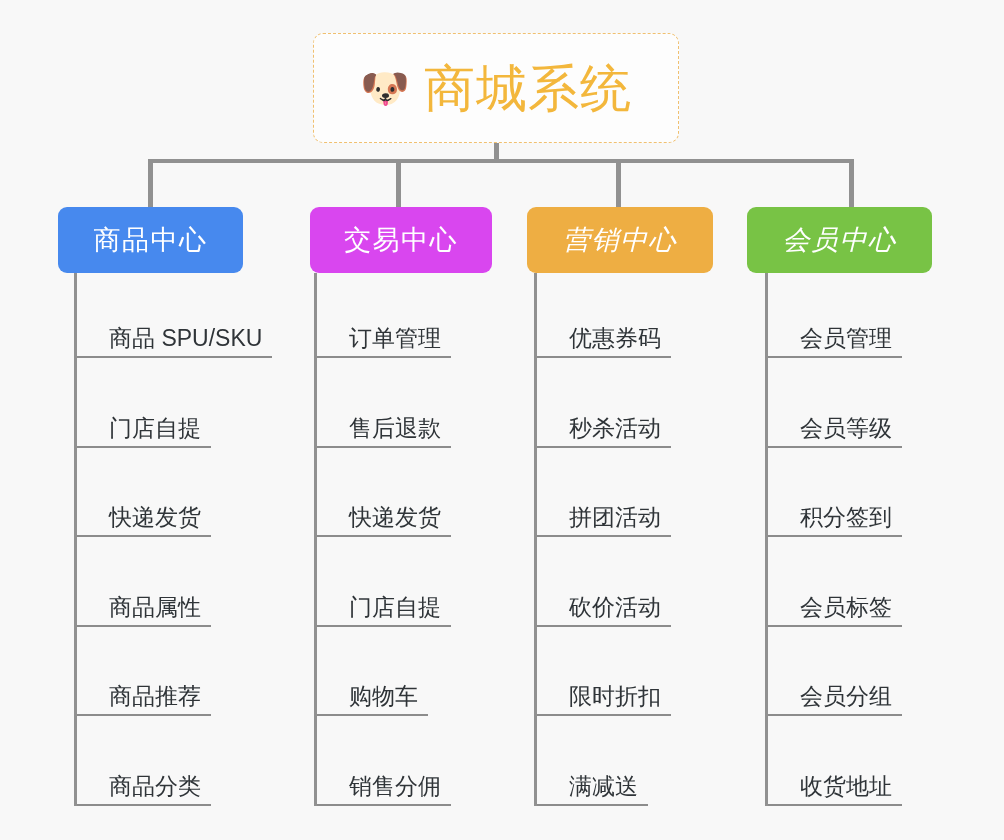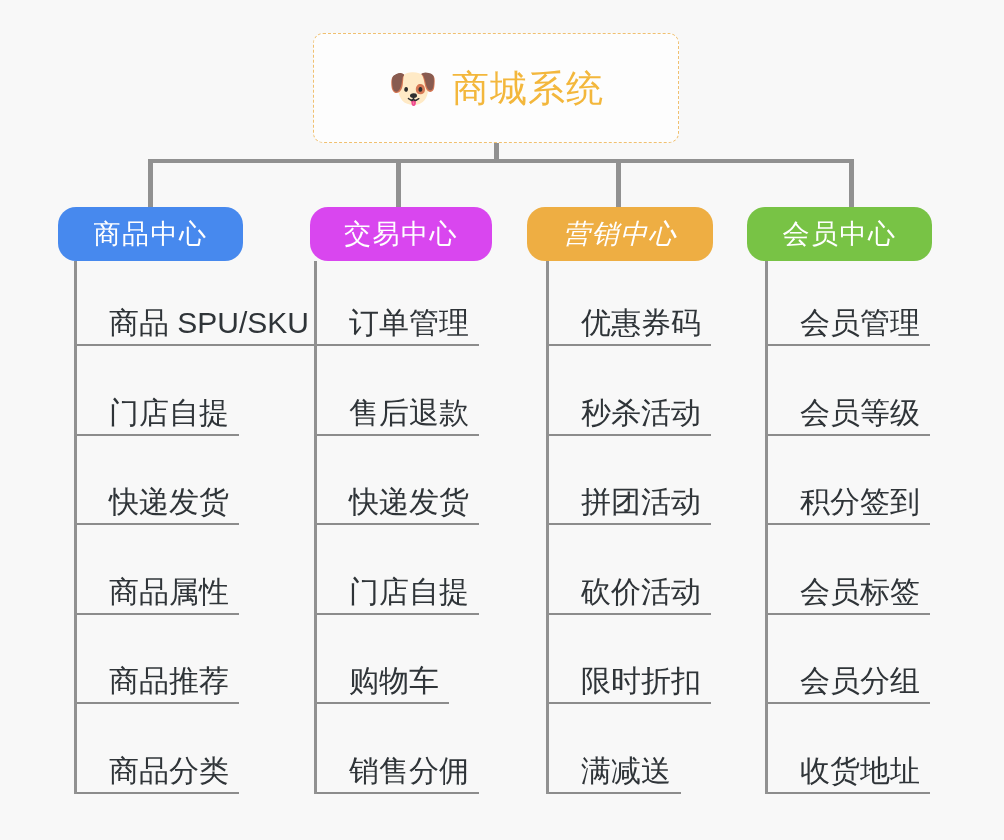--- a/index.html
+++ b/index.html
@@ -28,21 +28,21 @@
     justify-content: center;
     gap: 14px;
   }
   #root-node .root-emoji {
     font-size: 40px;
     line-height: 1;
     display: block;
     filter: saturate(1.05);
   }
   #root-node .root-title {
-    font-size: 37px;
+    font-size: 51px;
     color: #f3b73c;
     letter-spacing: 1px;
     line-height: 1;
     white-space: nowrap;
   }
 
   
   .conn { position: absolute; background: #919191; }
   #stem-root   { left: 494px; top: 143px;  width: 5px;  height: 20px; }
   #bar-root    { left: 148px; top: 159px;  width: 705px; height: 4px; }
@@ -52,56 +52,56 @@
   #drop-4      { left: 849px; top: 159px;  width: 5px;  height: 50px; }
 
   
   .branch { position: absolute; top: 207px; }
   #branch-0 { left: 58px;  width: 220px; }
   #branch-1 { left: 310px; width: 210px; }
   #branch-2 { left: 527px; width: 200px; }
   #branch-3 { left: 747px; width: 200px; }
 
   .branch-header {
-    height: 54px;
-    border-radius: 18px;
+    height: 66px;
+    border-radius: 9px;
     display: flex;
     align-items: center;
     justify-content: center;
     color: #ffffff;
     font-size: 27px;
     letter-spacing: 1.5px;
     white-space: nowrap;
   }
   #branch-0 .branch-header { width: 185px; }
   #branch-1 .branch-header { width: 182px; }
   #branch-2 .branch-header { width: 186px; font-style: italic; }
-  #branch-3 .branch-header { width: 185px; }
+  #branch-3 .branch-header { width: 185px; font-style: italic; }
 
   
   .leaf-list {
     position: relative;
     margin-left: 16px;
     padding-left: 0;
     border-left: 3px solid #919191;
     list-style: none;
     margin-top: 0;
   }
   #branch-1 .leaf-list { margin-left: 4px; }
-  #branch-2 .leaf-list { margin-left: 19px; }
+  #branch-2 .leaf-list { margin-left: 7px; }
   #branch-3 .leaf-list { margin-left: 18px; }
 
   .leaf-item {
     position: relative;
     height: 89.5px;
     display: flex;
     align-items: flex-end;
   }
   .leaf-label {
-    font-size: 30px;
+    font-size: 23px;
     color: #2f3438;
     white-space: nowrap;
     padding: 0 10px 6px 32px;
     border-bottom: 2.5px solid #8c8c8c;
     line-height: 1;
   }
   
   #branch-0 .leaf-item:first-child,
   #branch-1 .leaf-item:first-child,
   #branch-2 .leaf-item:first-child,

